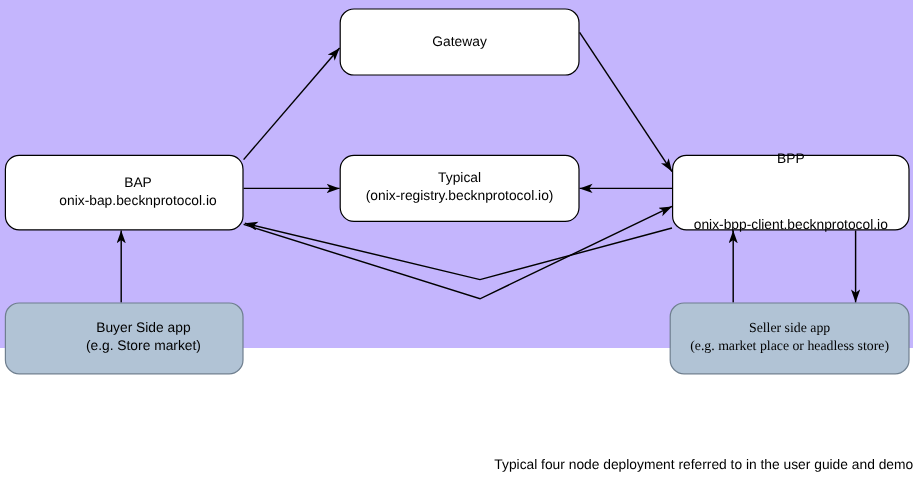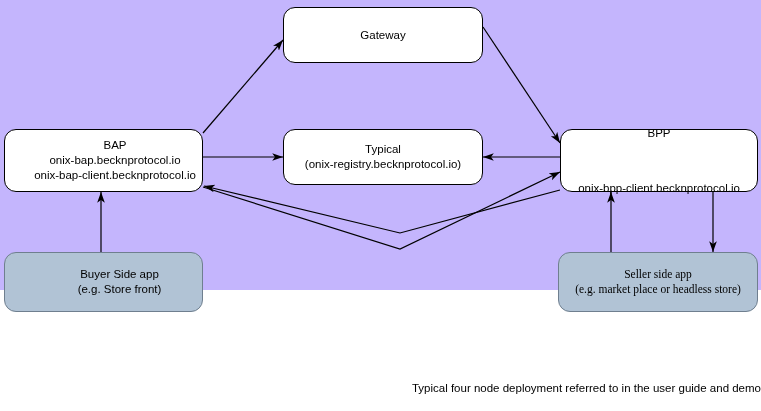--- a/index.html
+++ b/index.html
@@ -94,36 +94,35 @@
     <line x1="713" y1="192" x2="713" y2="252" stroke="#000000" stroke-width="1.2" marker-end="url(#ah)"></line>
   </svg>
 
   <div class="node" style="left:283px; top:7px; width:200px; height:56px;">
     <span class="line">Gateway</span>
   </div>
 
   <div class="node" style="left:4px; top:129px; width:199px; height:63px;padding-left:23px;">
     <span class="line">BAP</span>
     <span class="line">onix-bap.becknprotocol.io</span>
-    <span class="line">onix-bap-client.becknprotocol.io</span>
   </div>
 
   <div class="node" style="left:283px; top:129px; width:200px; height:56px;">
     <span class="line">Typical</span>
     <span class="line">(onix-registry.becknprotocol.io)</span>
   </div>
 
   <div class="node" style="left:560px; top:129px; width:198px; height:63px;gap:40px;">
     <span class="line">BPP</span>
     <span class="line">onix-bpp-client.becknprotocol.io</span>
   </div>
 
   <div class="node shaded" style="left:4px; top:252px; width:199px; height:60px;padding-left:32px;">
     <span class="line">Buyer Side app</span>
-    <span class="line">(e.g. Store front)</span>
+    <span class="line">(e.g. Store market)</span>
   </div>
 
   <div class="node shaded" style="left:558px; top:252px; width:200px; height:60px;font-family:Liberation Serif, serif;">
     <span class="line">Seller side app</span>
     <span class="line">(e.g. market place or headless store)</span>
   </div>
 
   <div id="caption">Typical four node deployment referred to in the user guide and demo</div>
 
 </div>

